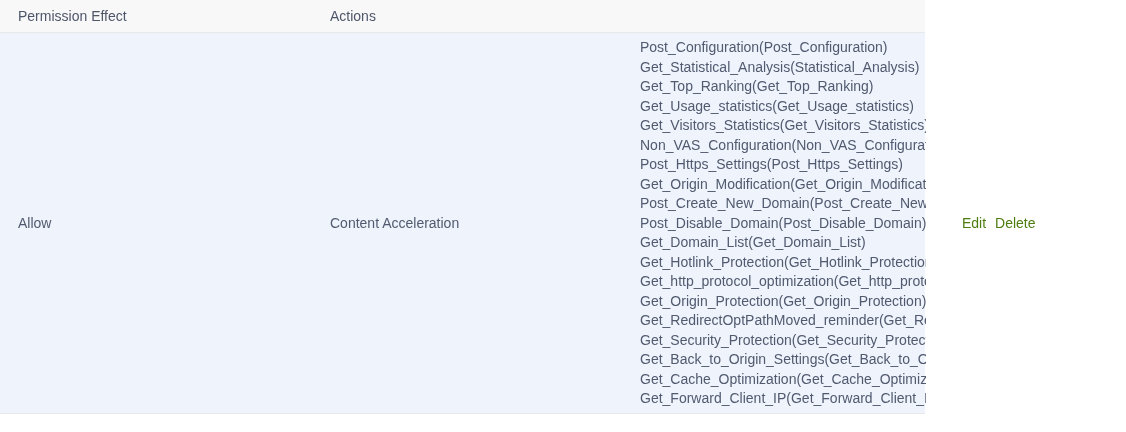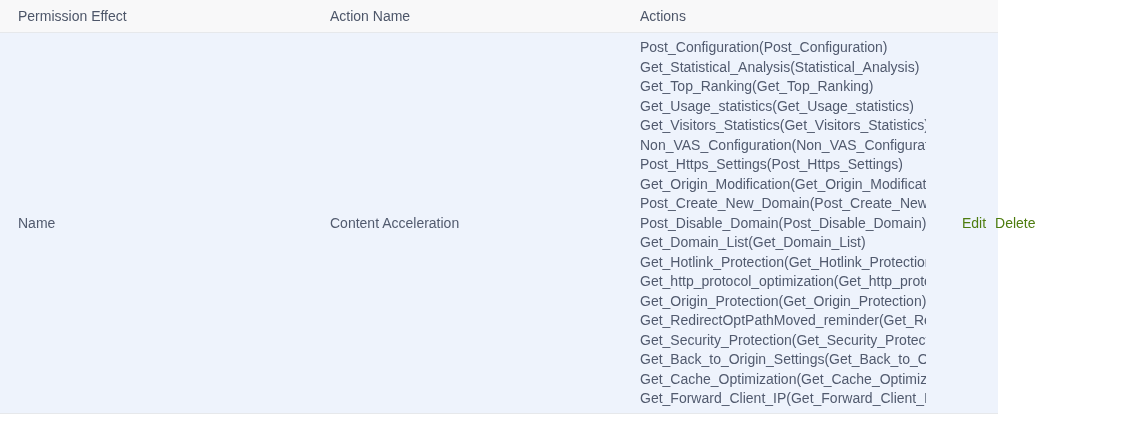--- a/index.html
+++ b/index.html
@@ -8,21 +8,21 @@
     background: #ffffff;
     width: 1126px;
     height: 432px;
     overflow: hidden;
     font-family: "Liberation Sans", sans-serif;
     font-size: 14px;
     color: #515a6e;
     -webkit-font-smoothing: antialiased;
   }
   .table {
-    width: 998px;
+    width: 925px;
   }
   .thead, .tr {
     display: grid;
     grid-template-columns: 312px 310px 322px 169px;
   }
   .thead {
     height: 32px;
     background: #f8f8f9;
     border-bottom: 1px solid #e6e8eb;
     align-items: center;
@@ -64,27 +64,26 @@
 </head>
 <body>
 
 <div class="table">
 
   <div class="thead">
 
       <div class="th">Permission Effect</div>
 
 
-      <div class="th">Action Name</div>
 
       <div class="th">Actions</div>
     </div>
 
   <div class="tr">
-    <div class="td cell-middle">Name</div>
+    <div class="td cell-middle">Allow</div>
 
     <div class="td cell-middle">Content Acceleration</div>
 
     <div class="td actions-list">
 
         <div class="action-line">Post_Configuration(Post_Configuration)</div>
 
         <div class="action-line">Get_Statistical_Analysis(Statistical_Analysis)</div>
 
 

